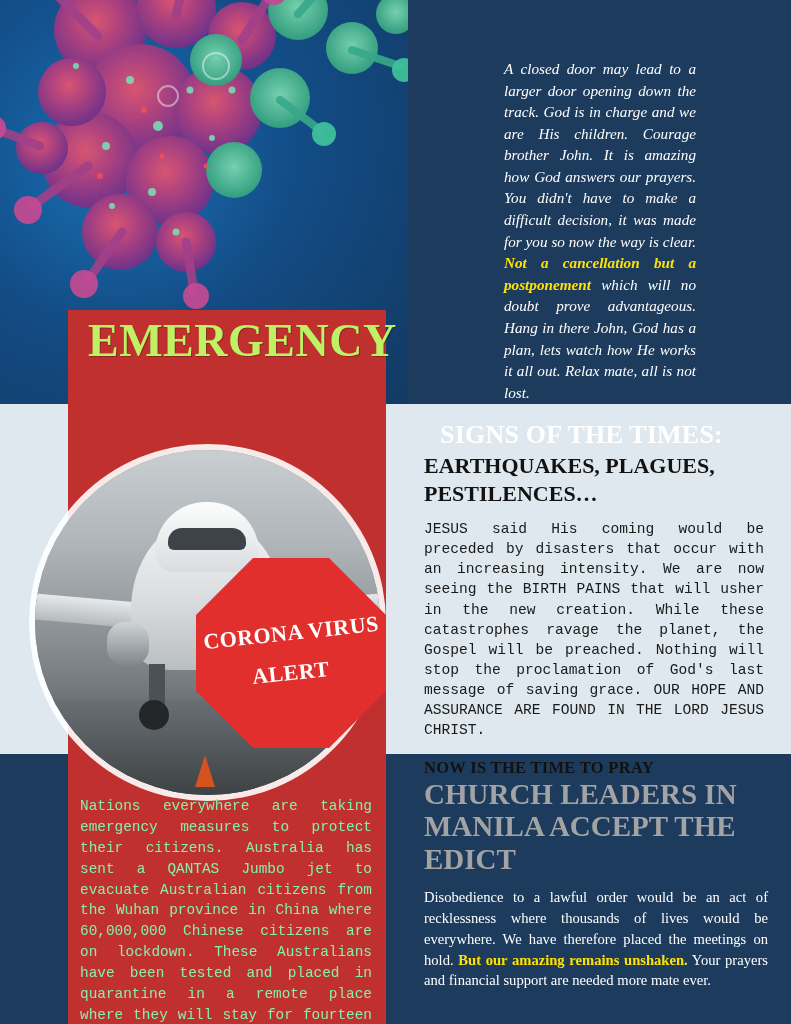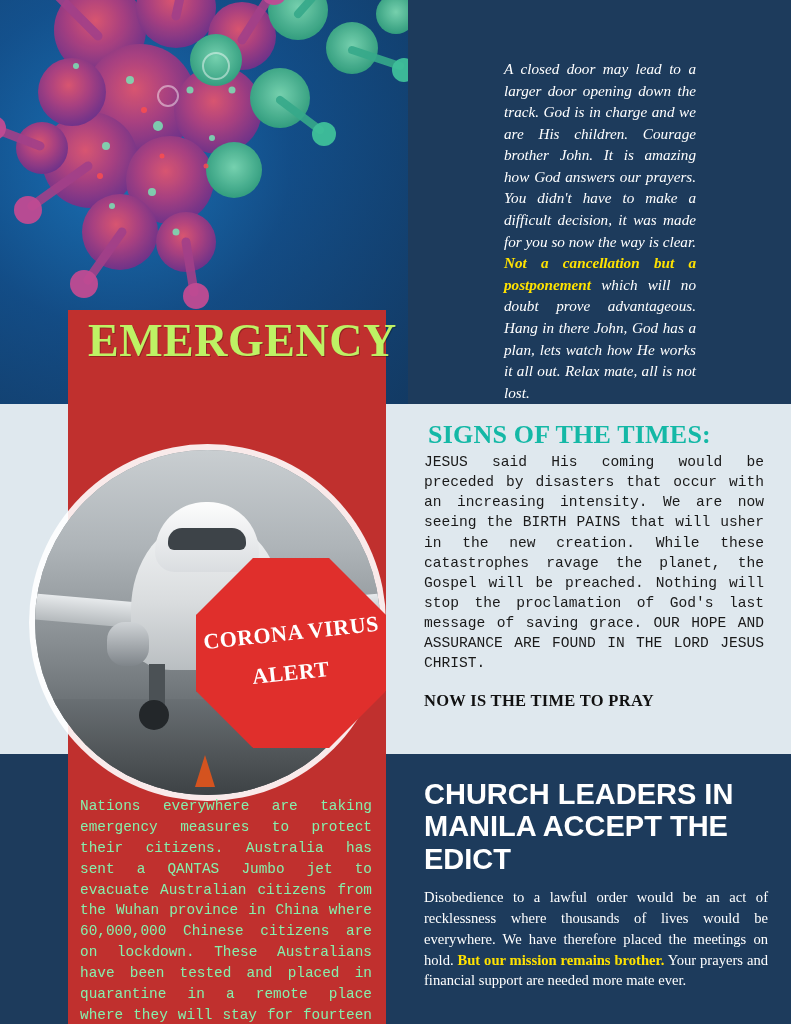--- a/index.html
+++ b/index.html
@@ -210,26 +210,26 @@
     transform: rotate(-6deg);
   }
 
   
   .signs-col {
     position: absolute;
     left: 424px; top: 420px;
     width: 340px;
   }
   .signs-head1 {
-    color: #14b8a6;
+    color: #ffffff;
     font-family: "Liberation Serif", serif;
     font-weight: bold;
     font-size: 26px;
     letter-spacing: 0.2px;
-    margin: 0 0 2px 4px;
+    margin: 0 0 2px 16px;
   }
   .signs-head2 {
     color: #121212;
     font-family: "Liberation Serif", serif;
     font-weight: bold;
     font-size: 22px;
     line-height: 1.25;
     margin: 0 0 12px 0;
   }
   .signs-body {
@@ -266,22 +266,22 @@
     font-size: 14.4px;
     line-height: 1.45;
     text-align: justify;
   }
   .manila-col {
     position: absolute;
     left: 424px; top: 778px;
     width: 344px;
   }
   .manila-head {
-    color: #ffffff;
-    font-family: Liberation Sans, sans-serif;
+    color: #a3a3a3;
+    font-family: Liberation Serif, serif;
     font-weight: bold;
     font-size: 29px;
     line-height: 1.12;
     margin: 0 0 12px 0;
   }
   .manila-body {
     color: #ffffff;
     font-family: "Liberation Serif", serif;
     font-size: 14.6px;
     line-height: 1.42;
@@ -424,24 +424,25 @@
     </div>
   </div>
 
   <div class="stop-sign">
     <div class="stop-line1">CORONA VIRUS</div>
     <div class="stop-line2">ALERT</div>
   </div>
 
   <div class="signs-col">
     <h2 class="signs-head1">SIGNS OF THE TIMES:</h2>
+    <h3 class="signs-head2">EARTHQUAKES, PLAGUES, PESTILENCES…</h3>
     <p class="signs-body">JESUS said His coming would be preceded by disasters that occur with an increasing intensity. We are now seeing the BIRTH PAINS that will usher in the new creation. While these catastrophes ravage the planet, the Gospel will be preached.  Nothing will stop the proclamation of God's last message of saving grace. OUR HOPE AND ASSURANCE ARE FOUND IN THE LORD JESUS CHRIST.</p>
     <div class="pray-line">NOW IS THE TIME TO PRAY</div>
   </div>
 
   <div class="nations-text">Nations everywhere are taking emergency measures to protect their citizens. Australia has sent a QANTAS Jumbo jet to evacuate Australian citizens from the Wuhan province in China where 60,000,000 Chinese citizens are on lockdown. These Australians have been tested and placed in quarantine in a remote place where they will stay for fourteen days until cleared.</div>
 
   <div class="manila-col">
     <h2 class="manila-head">CHURCH LEADERS IN MANILA ACCEPT THE EDICT</h2>
-    <p class="manila-body"><span>Disobedience to a lawful order would be an act of recklessness where thousands of lives would be everywhere. We have therefore placed the meetings on hold. </span><span class="hl">But our mission remains brother.</span><span> Your prayers and financial support are needed more mate ever.</span></p>
+    <p class="manila-body"><span>Disobedience to a lawful order would be an act of recklessness where thousands of lives would be everywhere. We have therefore placed the meetings on hold. </span><span class="hl">But our amazing remains unshaken.</span><span> Your prayers and financial support are needed more mate ever.</span></p>
   </div>
 
 </div>
 
 </body></html>

